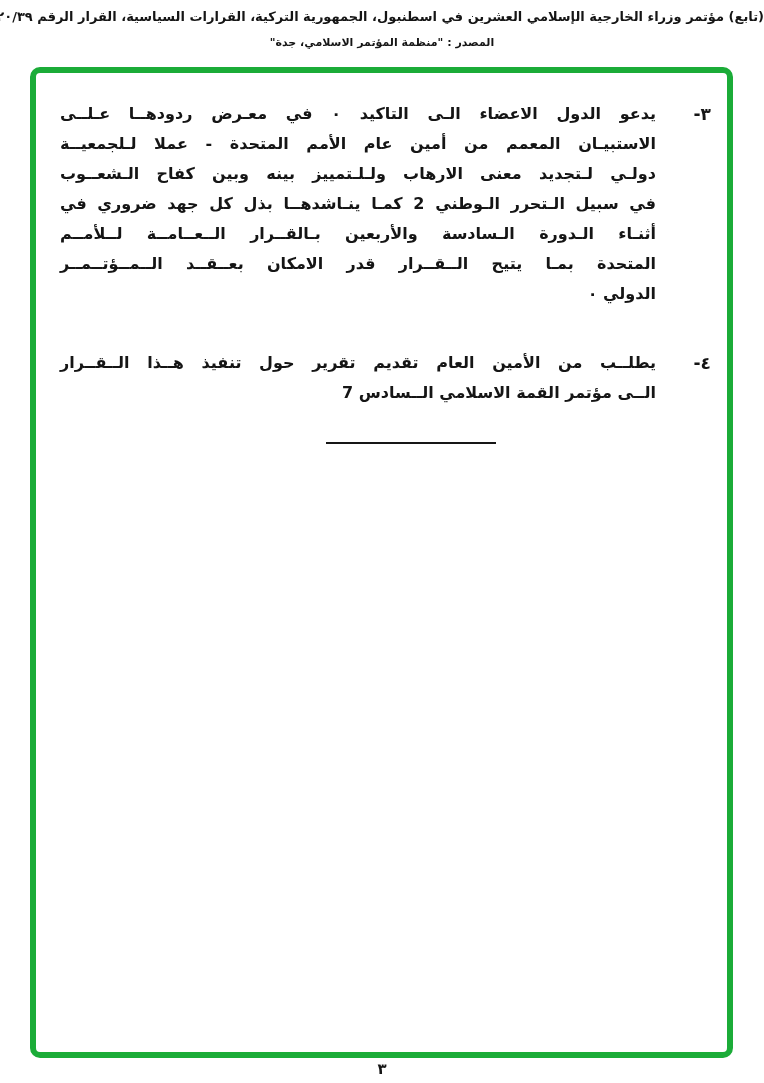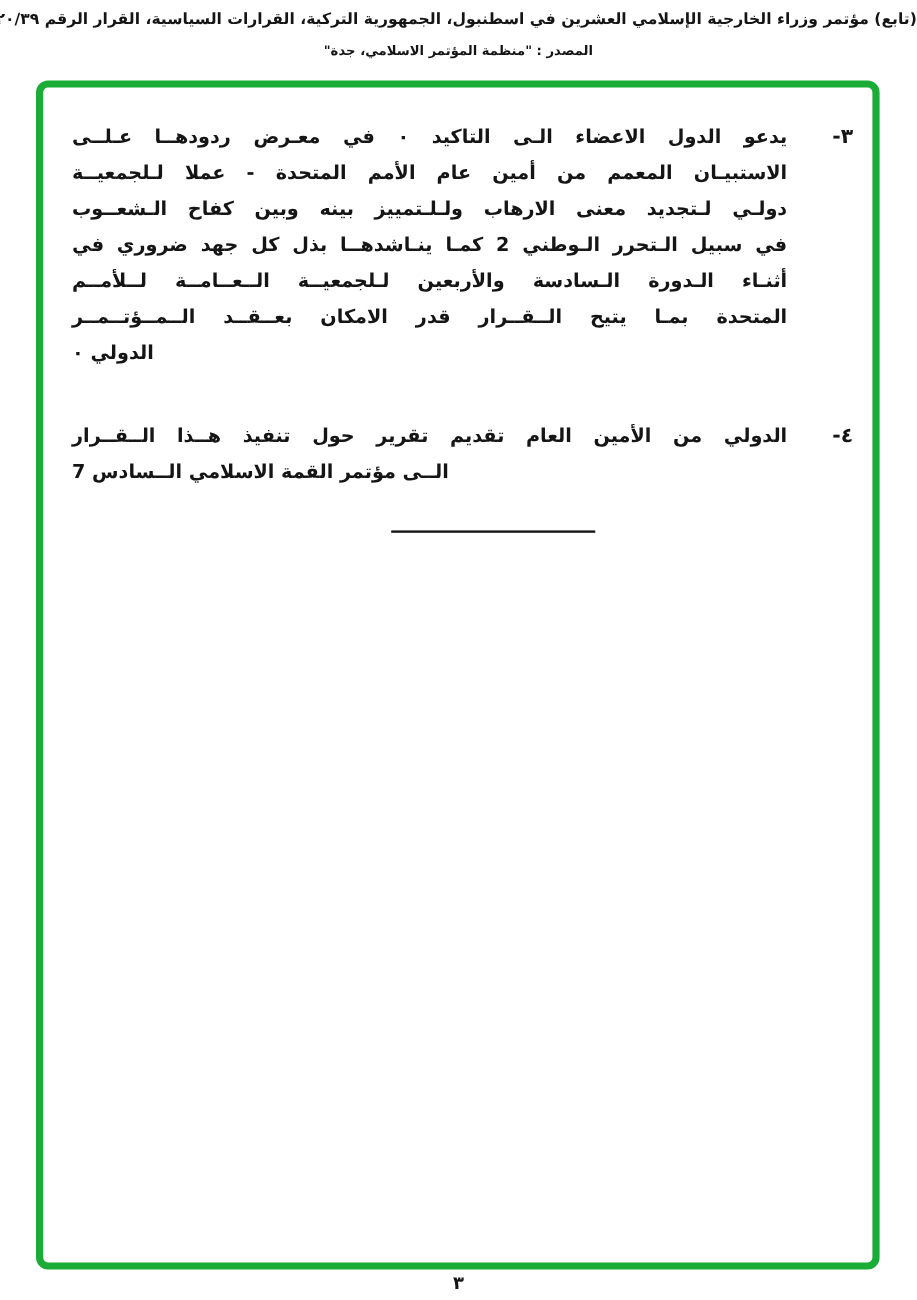--- a/index.html
+++ b/index.html
@@ -69,21 +69,21 @@
   .item-body {
     flex: 1;
     min-width: 0;
   }
   .line {
     height: 30px;
     line-height: 30px;
     font-size: 16px;
     font-weight: bold;
     white-space: normal;
-    text-align: left;
+    text-align: right;
   }
   .just {
     text-align: justify;
     text-align-last: justify;
     text-justify: inter-word;
   }
   .lead {
     text-decoration-thickness: 1.5px;
     text-underline-offset: 4px;
   }
@@ -118,30 +118,30 @@
     <div class="box-content">
 
       <div class="item">
         <div class="item-num">٣-</div>
         <div class="item-body">
           <div class="line just"><span class="lead">يدعو</span>
             <span>الدول الاعضاء الـى التاكيد ٠ في معـرض ردودهــا عـلــى</span></div>
           <div class="line just">الاستبيـان المعمم من أمين عام الأمم المتحدة - عملا لـلجمعيــة</div>
           <div class="line just">دولـي لـتجديد معنى الارهاب ولـلـتمييز بينه وبين كفاح الـشعــوب</div>
           <div class="line just">في سبيل الـتحرر الـوطني 2 كمـا ينـاشدهــا بذل كل جهد ضروري في</div>
-          <div class="line just">أثنـاء الـدورة الـسادسة والأربعين لـلجمعيــة الــعــامــة لــلأمــم</div>
+          <div class="line just">أثنـاء الـدورة الـسادسة والأربعين بـالقــرار الــعــامــة لــلأمــم</div>
           <div class="line just">المتحدة بمـا يتيح الــقــرار قدر الامكان بعــقــد الــمــؤتــمــر</div>
           <div class="line">الدولي ٠</div>
         </div>
       </div>
 
       <div class="item item-4">
         <div class="item-num">٤-</div>
         <div class="item-body">
-          <div class="line just"><span class="lead">الدولي</span>
+          <div class="line just"><span class="lead">يطلــب</span>
             <span>من الأمين العام تقديم تقرير حول تنفيذ هــذا الــقــرار</span></div>
           <div class="line">الــى مؤتمر القمة الاسلامي الــسادس 7</div>
         </div>
       </div>
 
       <div class="divider"></div>
 
     </div>
   </div>
 

